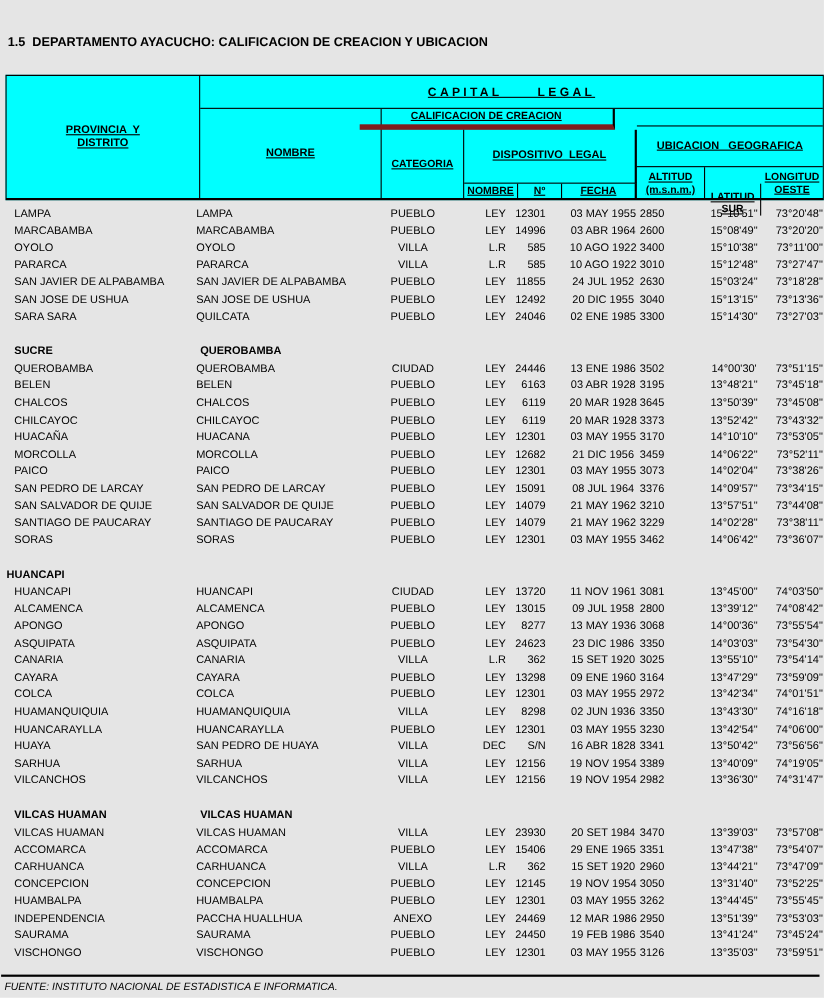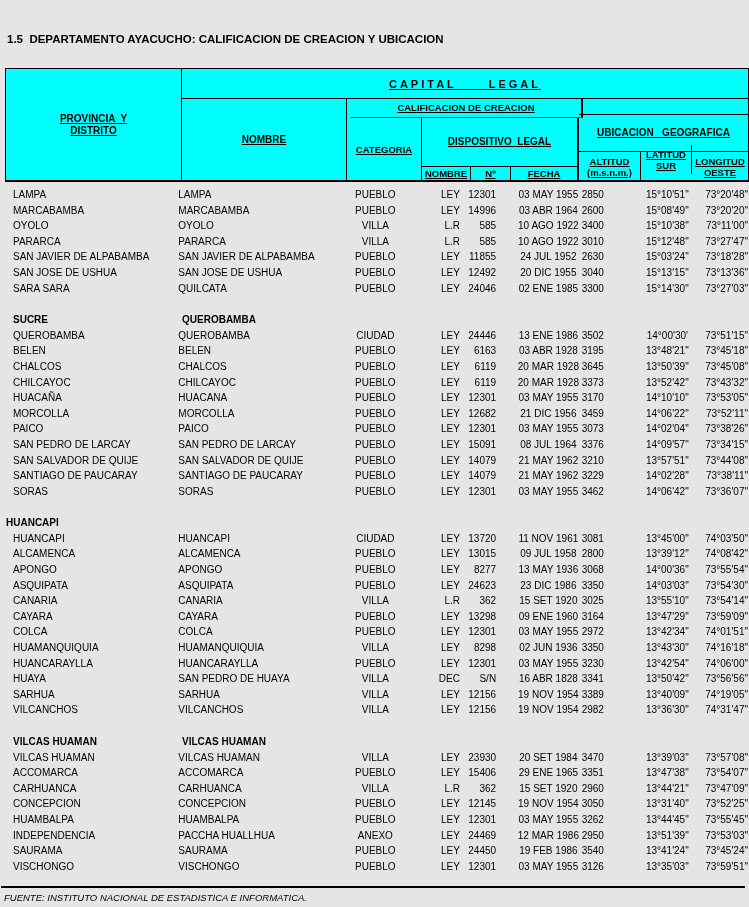--- a/index.html
+++ b/index.html
@@ -21,30 +21,30 @@
   }
   .hcell {
     position:absolute; display:flex; flex-direction:column;
     align-items:center; justify-content:center;
     font-weight:bold; font-size:9.5px; line-height:12px;
     text-align:center; white-space:pre;text-decoration:underline;
   }
   .h-prov    { left:0;     top:0;    width:176px; height:112px; border-right:1px solid #000; font-size:10px; }
   .h-capital { left:176px; top:0;    width:566px; height:30px;  border-bottom:1px solid #000; font-size:11px; letter-spacing:3px; word-spacing:10px; }
   .h-nombre  { left:176px; top:30px; width:165px; height:82px;  border-right:1px solid #000; font-size:10px; }
-  .h-calif   { left:345px; top:30px; width:232px; height:19px;  border-right:2px solid #000; border-bottom:1px solid #7f1d1d;text-align:right; }
+  .h-calif   { left:321px; top:30px; width:232px; height:19px;  border-right:2px solid #000; border-bottom:5px solid #7f1d1d;text-align:right; }
   .h-empty   { left:573px; top:30px; width:169px; height:16px;  border-bottom:1px solid #000; }
   .h-categ   { left:341px; top:49px; width:75px;  height:63px;  border-right:1px solid #000; }
   .h-disp    { left:416px; top:49px; width:157px; height:49px;  border-right:2px solid #000; border-bottom:1px solid #000; font-size:10px; }
   .h-dnombre { left:416px; top:98px; width:49px;  height:14px;  border-right:1px solid #000; }
   .h-dnum    { left:465px; top:98px; width:40px;  height:14px;  border-right:1px solid #000; }
   .h-dfecha  { left:505px; top:98px; width:68px;  height:14px;  border-right:2px solid #000; }
   .h-ubic    { left:573px; top:46px; width:169px; height:37px;  border-bottom:1px solid #000; font-size:10px; }
   .h-alt     { left:573px; top:83px; width:62px;  height:29px;  border-right:1px solid #000; line-height:11px; }
-  .h-lat     { left:635px; top:76px; width:51px;  height:29px;  border-right:1px solid #000; line-height:11px; }
+  .h-lat     { left:635px; top:98px; width:51px;  height:29px;  border-right:1px solid #000; line-height:11px;justify-content:flex-end; }
   .h-lon     { left:686px; top:83px; width:56px;  height:29px;  line-height:11px; }
 
   
   .tbody { position:absolute; left:5px; top:187px; width:744px; }
   .group.spaced { margin-top:16px; }
   .row { display:flex; height:15.6px; line-height:15.6px; font-size:10px; white-space:nowrap; }
   .row.bold { font-weight:bold; }
   .row > div { overflow:visible; }
   .c0 { width:176px; padding-left:8px; }
   .c1 { width:165px; padding-left:1px; }

